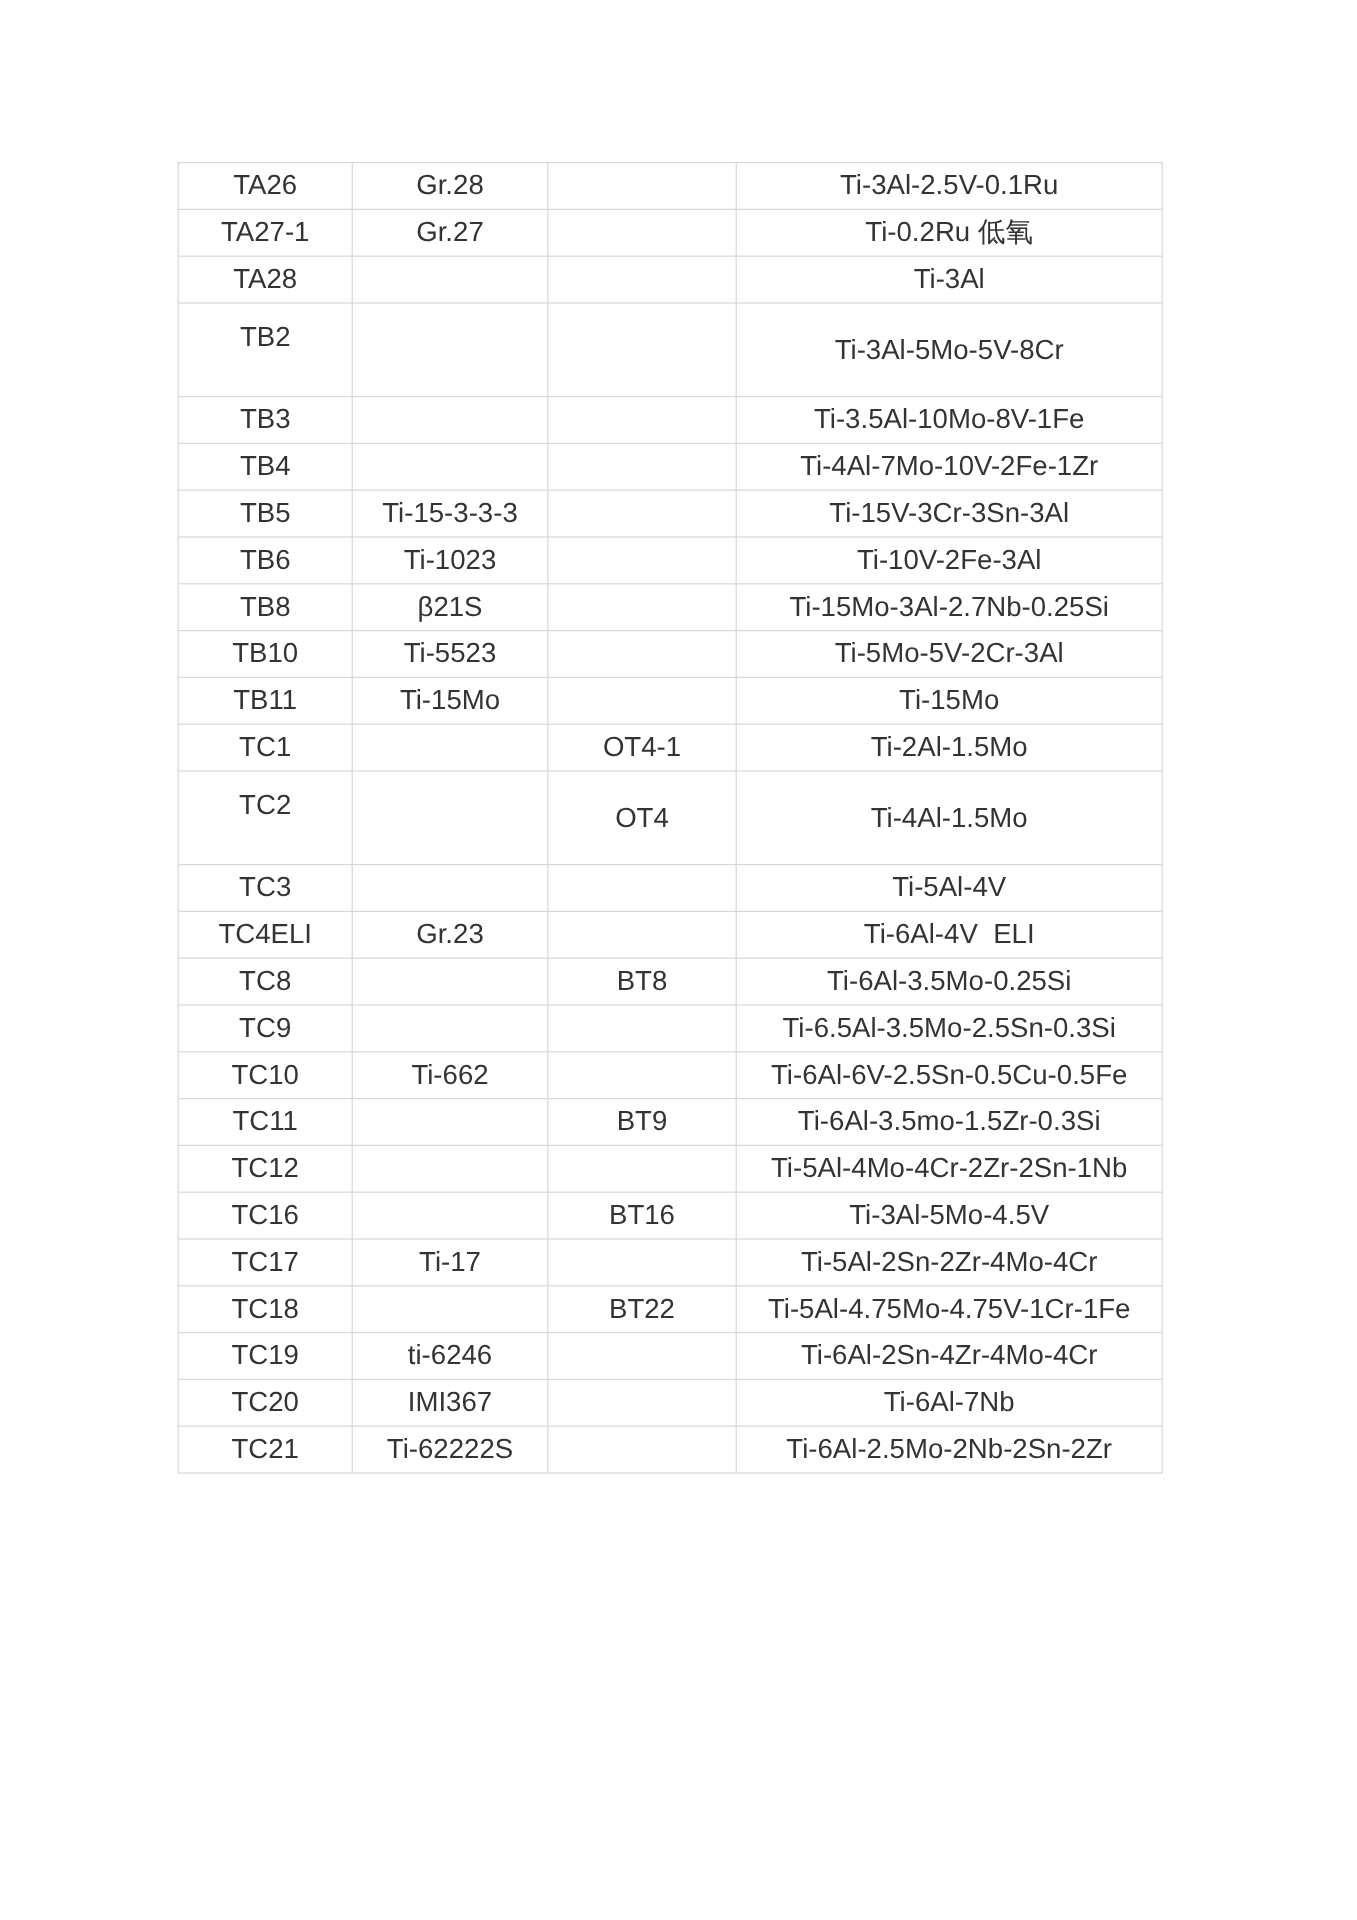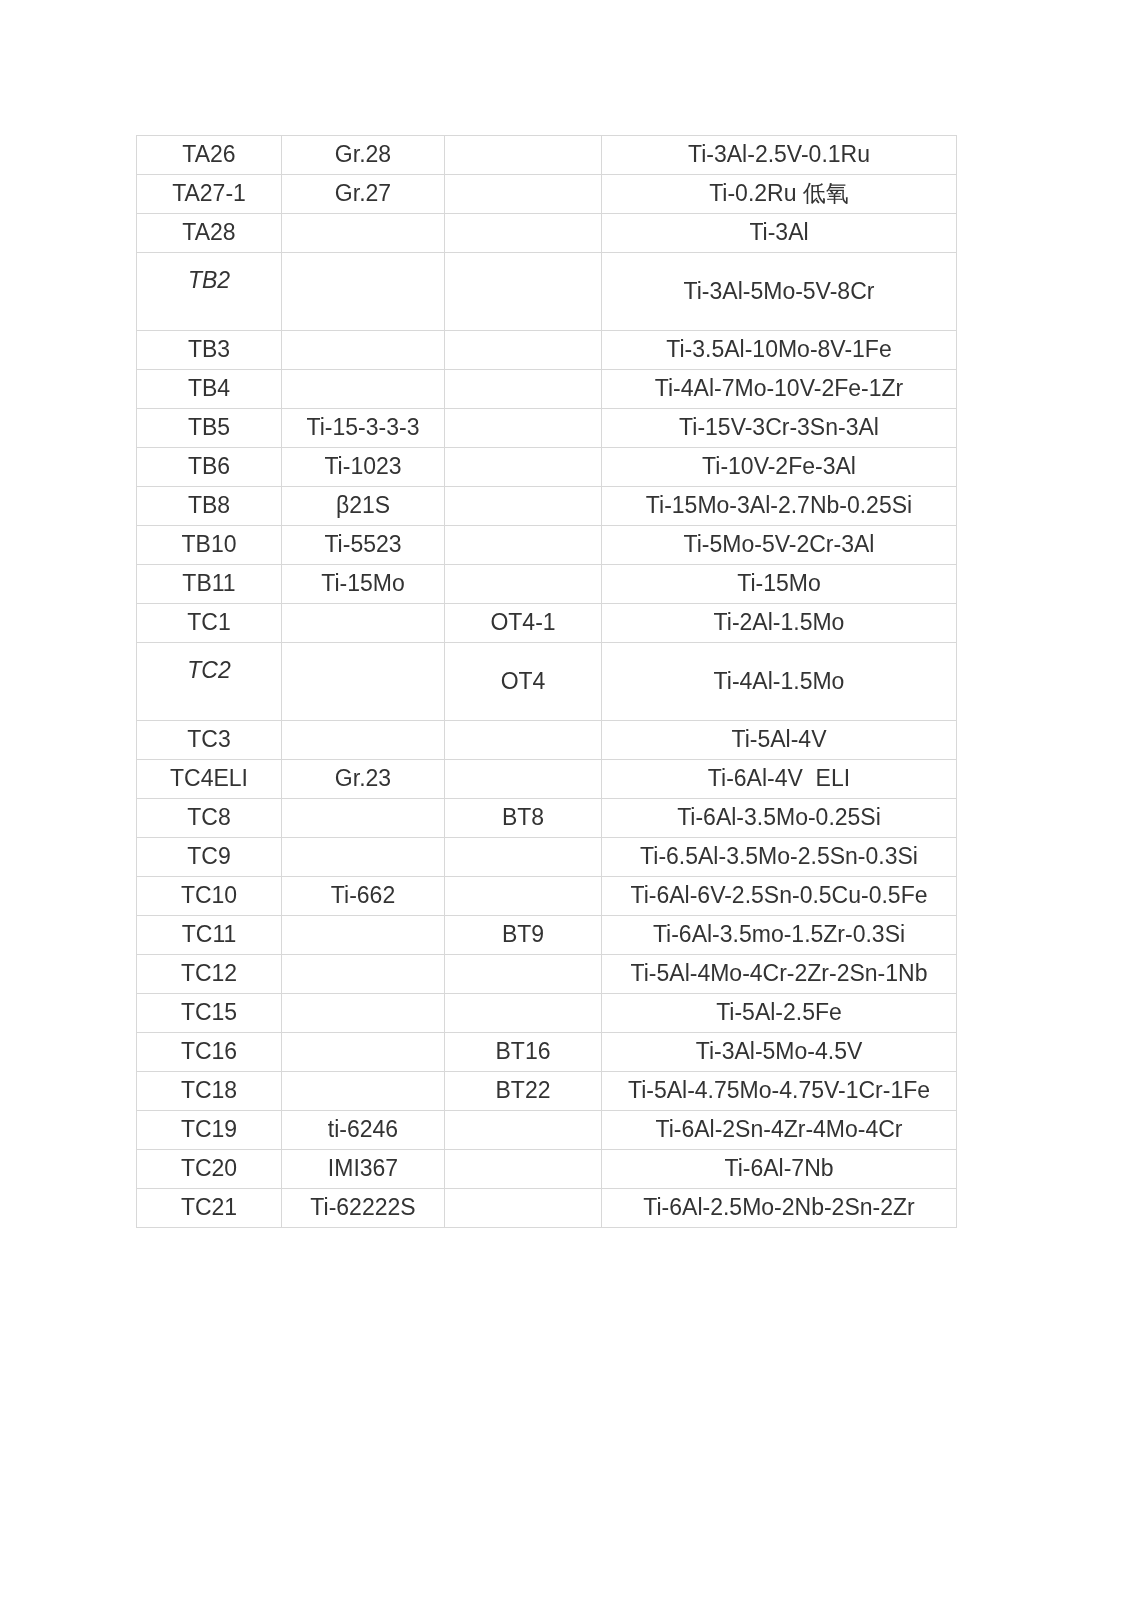--- a/index.html
+++ b/index.html
@@ -9,21 +9,21 @@
   body {
     width: 1131px;
     height: 1600px;
     background: #ffffff;
     font-family: "Liberation Sans", "DejaVu Sans", sans-serif;
     position: relative;
     overflow: hidden;
   }
   .grade-table {
     position: absolute;
-    left: 136px;
+    left: 148px;
     top: 135px;
     width: 820px;
     border-collapse: collapse;
     table-layout: fixed;
   }
   .grade-table td {
     border: 1.5px solid #d8d8d8;
     text-align: center;
     vertical-align: middle;
     padding: 0 2px;
@@ -36,21 +36,20 @@
   .grade-table tr {
     height: 39px;
   }
   .grade-table tr.tall {
     height: 78px;
   }
   
   .grade-table tr.tall td.c1 span {
     display: inline-block;
     transform: translateY(-11px);
-    font-style: italic;
   }
   .grade-table td span {
     display: inline-block;
   }
 </style>
 </head>
 <body>
 
 <table class="grade-table">
   <colgroup>
@@ -198,34 +197,34 @@
     <td class="c4"><span>Ti-6Al-3.5mo-1.5Zr-0.3Si</span></td>
   </tr>
 
   <tr>
     <td class="c1"><span>TC12</span></td>
     <td class="c2"><span></span></td>
     <td class="c3"><span></span></td>
     <td class="c4"><span>Ti-5Al-4Mo-4Cr-2Zr-2Sn-1Nb</span></td>
   </tr>
 
-  <tr>
-    <td class="c1"><span>TC15</span></td>
-    <td class="c2"><span></span></td>
-    <td class="c3"><span></span></td>
-    <td class="c4"><span>Ti-5Al-2.5Fe</span></td>
-  </tr>
 
   <tr>
     <td class="c1"><span>TC16</span></td>
     <td class="c2"><span></span></td>
     <td class="c3"><span>BT16</span></td>
     <td class="c4"><span>Ti-3Al-5Mo-4.5V</span></td>
   </tr>
 
+  <tr>
+    <td class="c1"><span>TC17</span></td>
+    <td class="c2"><span>Ti-17</span></td>
+    <td class="c3"><span></span></td>
+    <td class="c4"><span>Ti-5Al-2Sn-2Zr-4Mo-4Cr</span></td>
+  </tr>
 
   <tr>
     <td class="c1"><span>TC18</span></td>
     <td class="c2"><span></span></td>
     <td class="c3"><span>BT22</span></td>
     <td class="c4"><span>Ti-5Al-4.75Mo-4.75V-1Cr-1Fe</span></td>
   </tr>
 
   <tr>
     <td class="c1"><span>TC19</span></td>

